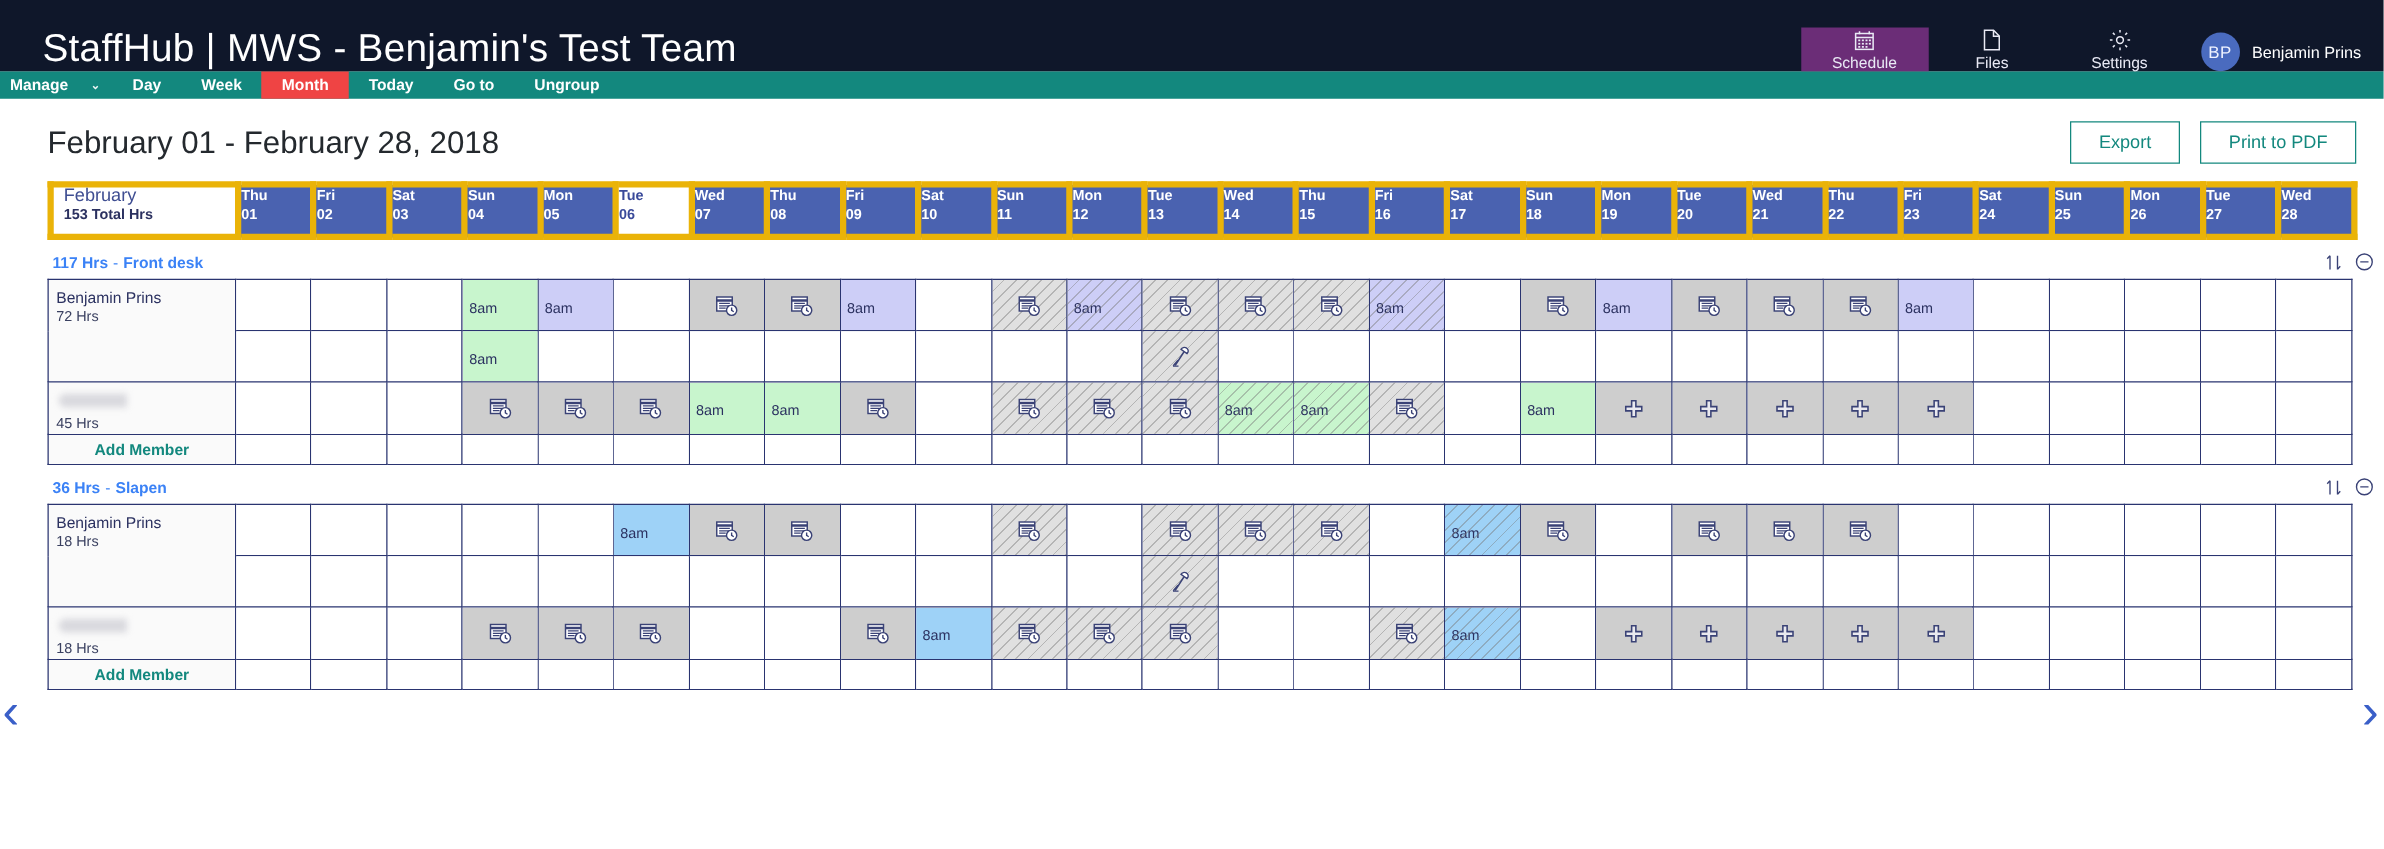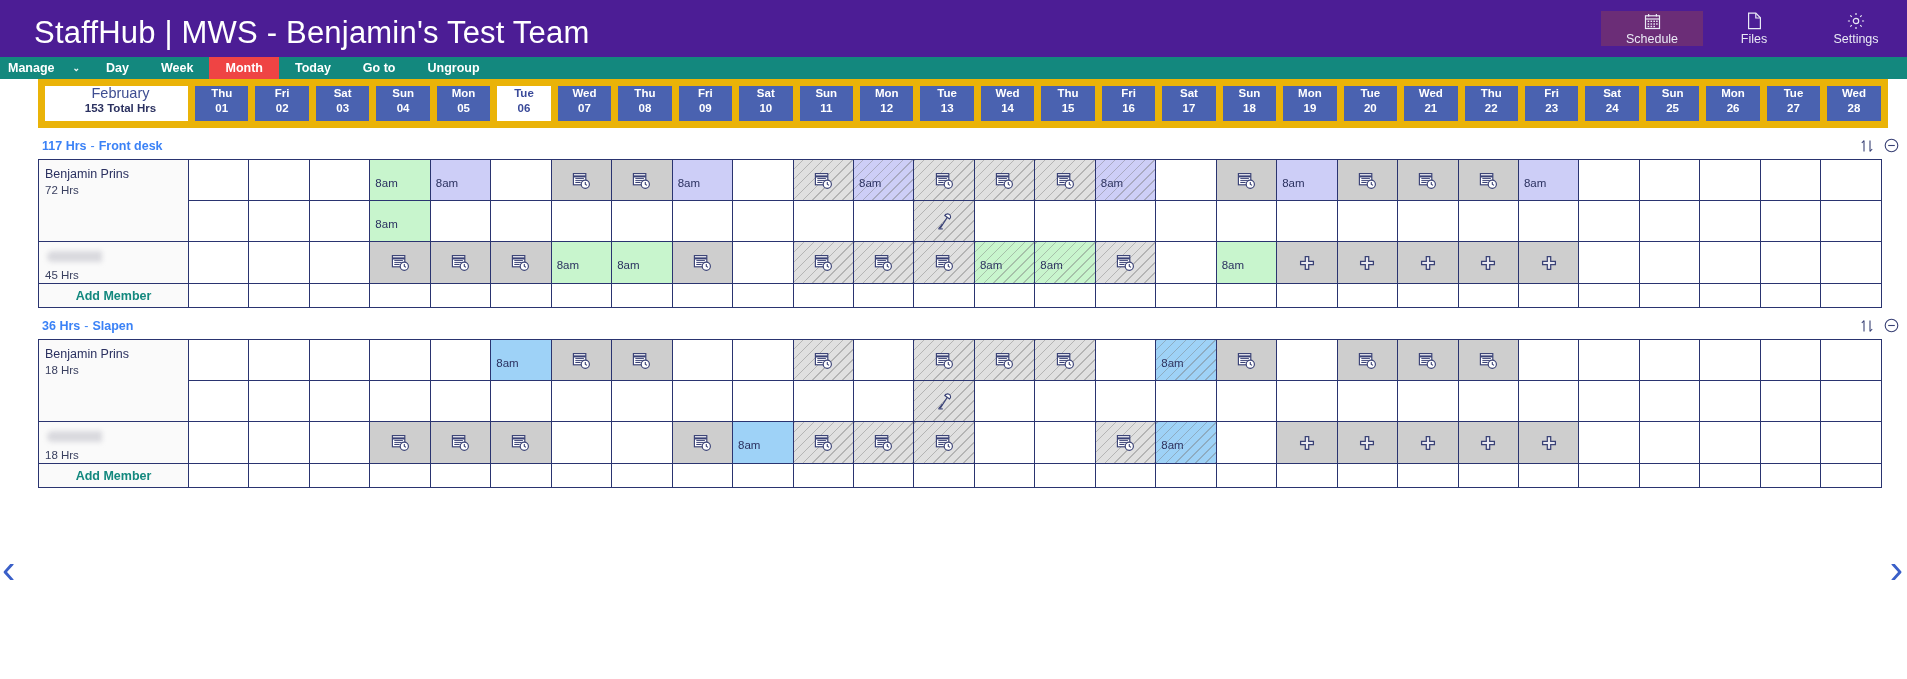--- a/index.html
+++ b/index.html
@@ -8,23 +8,23 @@
     width: 1907px; height: 679px;
     overflow: hidden;
     background: #ffffff;
     font-family: "Liberation Sans", sans-serif;
   }
 
   
   .topbar {
     position: relative;
     height: 57px;
-    background: #4c1d95;
+    background: #0f172a;
     display: flex;
-    align-items: center;
+    align-items: flex-end;
   }
   .app-title {
     color: #ffffff;
     font-size: 31px;
     font-weight: 400;
     letter-spacing: .2px;
     padding: 8px 0 0 34px;
     white-space: nowrap;
     flex: 1 1 auto;
   }
@@ -107,25 +107,25 @@
 
   table.sched { border-collapse: collapse; table-layout: fixed; width: 1843px; }
   table.sched td, table.sched th { padding: 0; }
 
   .namecol { width: 150px; }
   .daycol  { width: 60.46px; }
 
   
   thead th {
     background: #4a62b0;
-    border: 7px solid #eab308;
+    border: 5px solid #eab308;
     color: #ffffff;
     font-size: 11.5px;
     font-weight: bold;
-    text-align: center;
+    text-align: left;
     vertical-align: top;
     height: 42px;
     padding: 3px 0 0 5px;
     line-height: 15px;
   }
   thead th.today {
     background: #ffffff;
     color: #3a4a9a;
   }
   thead th.monthcell {
@@ -279,20 +279,24 @@
       <div class="navitem">
         <span class="nav-ico">
           <svg width="18" height="18" viewBox="0 0 18 18" fill="none" stroke="currentColor" stroke-width="1.2">
             <circle cx="9" cy="9" r="2.7"></circle>
             <path d="M9 .9v2.1M9 15v2.1M.9 9h2.1M15 9h2.1M3.3 3.3l1.5 1.5M13.2 13.2l1.5 1.5M14.7 3.3l-1.5 1.5M4.8 13.2l-1.5 1.5"></path>
           </svg>
         </span>
         <span>Settings</span>
       </div>
     </div>
+  <div class="user-chip">
+    <div class="avatar">BP</div>
+    <span>Benjamin Prins</span>
+  </div>
 </div>
 
 <div class="cmdbar" id="cmdbar">
     <div class="cmd manage">
       <span>Manage</span>
       <span class="caret">⌄</span>
     </div>
     <div class="cmd">
       <span>Day</span>
     </div>
@@ -308,20 +312,25 @@
     <div class="cmd">
       <span>Go to</span>
     </div>
     <div class="cmd">
       <span>Ungroup</span>
     </div>
   </div>
 
 <div class="page">
 
+  <div class="titlerow">
+    <div class="range-title">February 01 - February 28, 2018</div>
+    <div class="btn">Export</div>
+    <div class="btn">Print to PDF</div>
+  </div>
 
   <div class="grid-wrap">
     <table class="sched">
       <colgroup id="cg-head">
           <col class="namecol">
           <col class="daycol">
           <col class="daycol">
           <col class="daycol">
           <col class="daycol">
           <col class="daycol">

